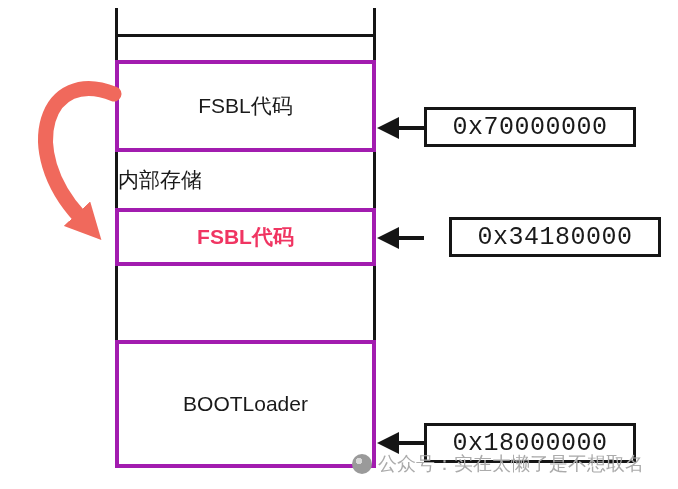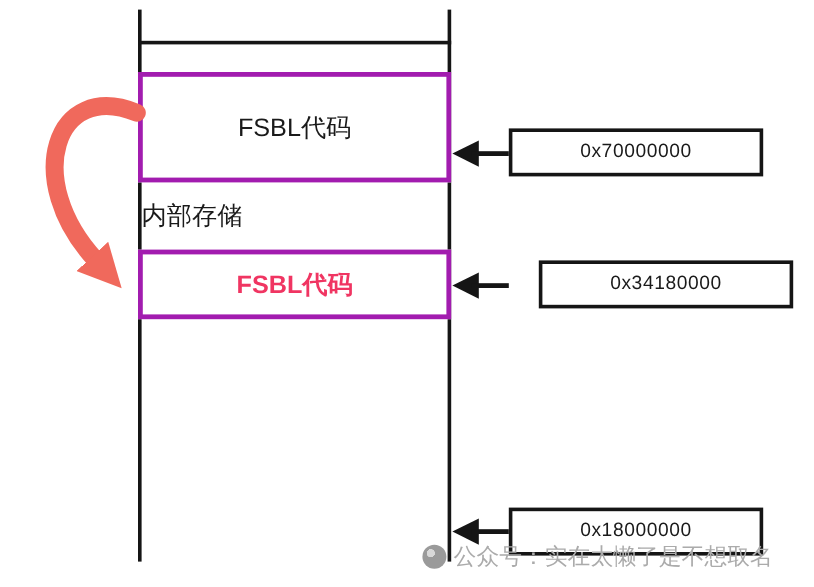--- a/index.html
+++ b/index.html
@@ -27,24 +27,25 @@
     display:flex;align-items:center;justify-content:flex-start;
     font-size:21px;
     z-index:2;
   }
   .addr-box{
     position:absolute;
     left:424px;width:212px;height:40px;
     border:3px solid #151515;
     background:#ffffff;
     display:flex;align-items:center;justify-content:center;
-    font-size:16px;
+    font-size:25px;
     box-sizing:border-box;
     letter-spacing:0.5px;
     z-index:2;
+    font-family:Liberation Mono, monospace;
   }
   .arrow{position:absolute;left:377px;width:48px;height:22px;z-index:3;}
   .arrow .tri{
     position:absolute;left:0;top:0;width:0;height:0;
     border-top:11px solid transparent;
     border-bottom:11px solid transparent;
     border-right:22px solid #151515;
   }
   .arrow .shaft{
     position:absolute;left:16px;top:9px;width:31px;height:4px;
@@ -79,20 +80,23 @@
   </div>
 
   <div class="plain-label" style="left:118px;top:152px;width:255px;height:56px;">
     <span>内部存储</span>
   </div>
 
   <div class="box" style="left:115px;top:208px;width:261px;height:58px;">
     <span class="bold-red" style="color: rgb(240, 53, 98);">FSBL代码</span>
   </div>
 
+  <div class="box" style="left:115px;top:340px;width:261px;height:128px;">
+    <span>BOOTLoader</span>
+  </div>
 
   <div class="addr-box" style="top:107px;">
     <span>0x70000000</span>
   </div>
   <div class="addr-box" style="top:217px;margin-left:25px;">
     <span>0x34180000</span>
   </div>
   <div class="addr-box" style="top:423px;">
     <span>0x18000000</span>
   </div>

